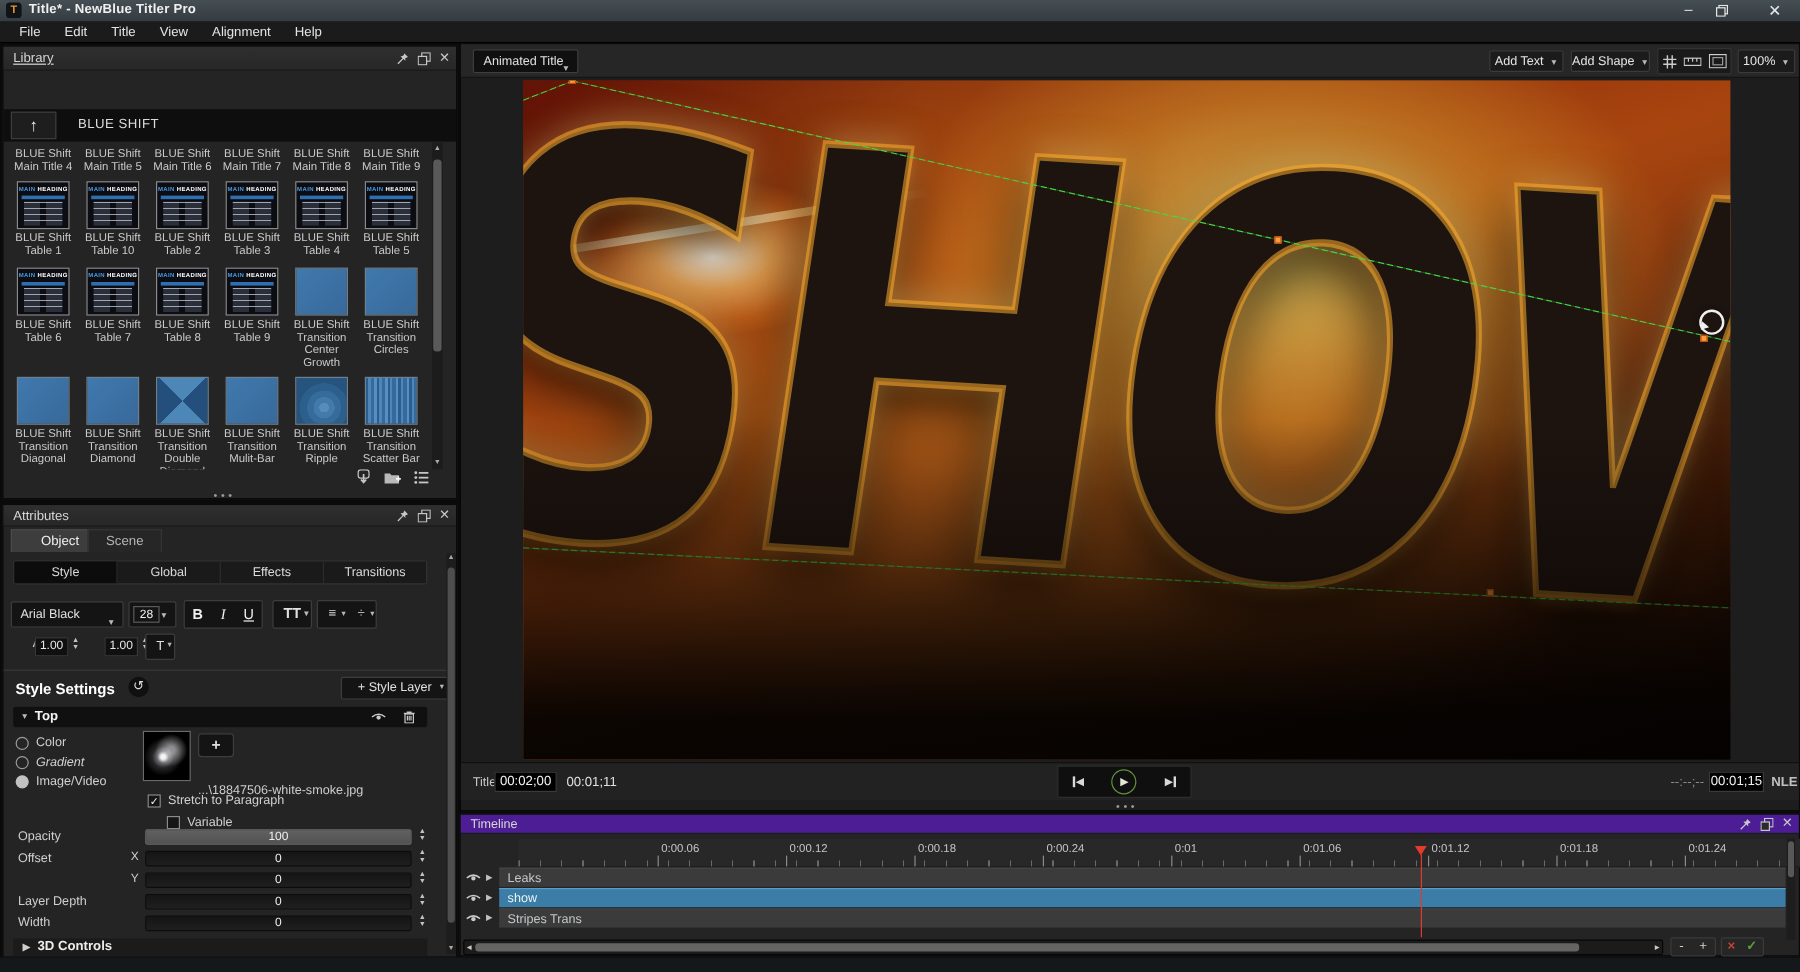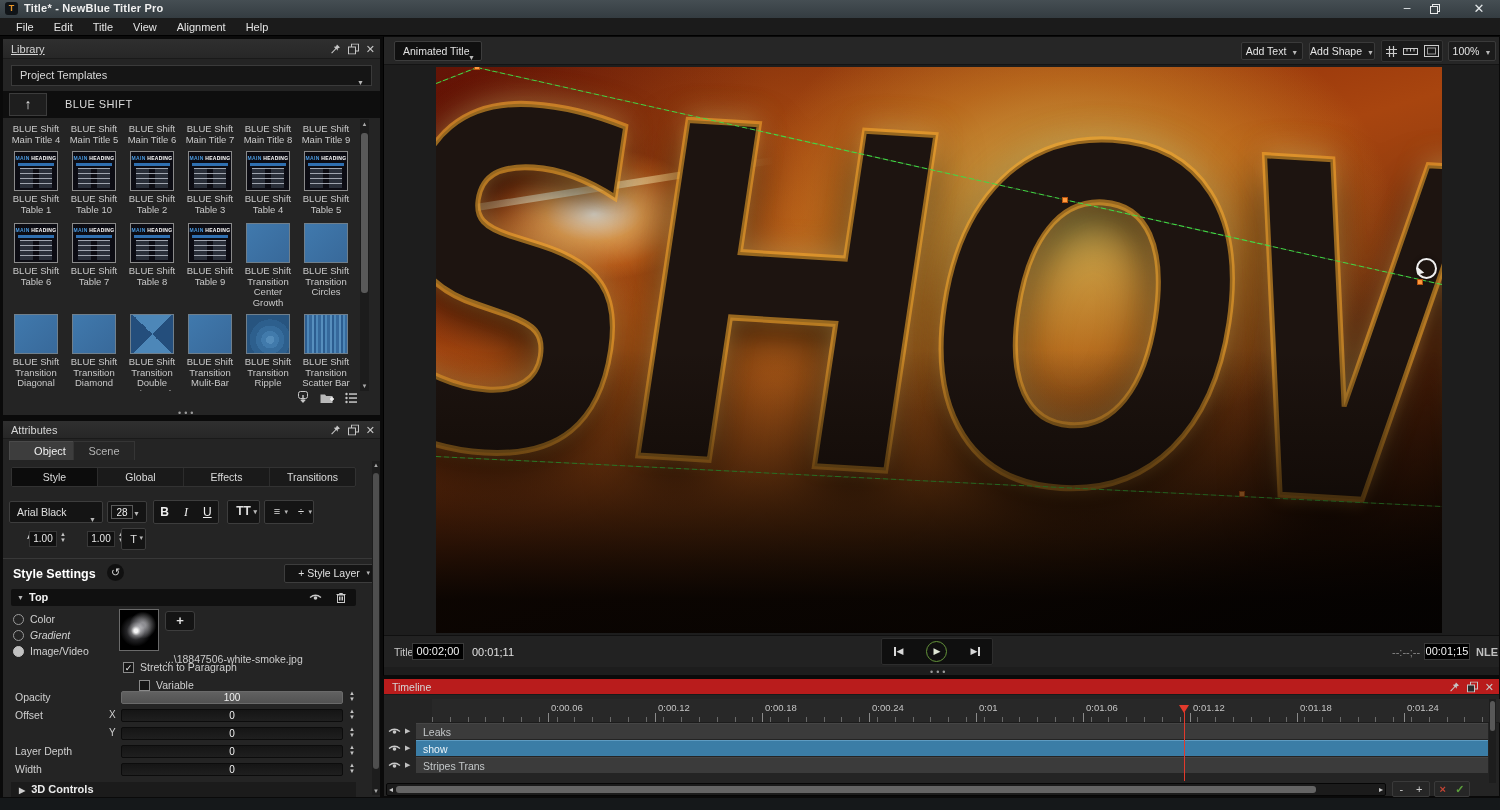--- a/index.html
+++ b/index.html
@@ -186,21 +186,21 @@
   .skip .bar { width:2px; height:9px; background:#d8d8d8; }
   .skip .tri { font-size:9px; line-height:9px; }
   #play-btn { width:21px; height:21px; border:1.5px solid #64933a; border-radius:50%; color:#dfe7d5;
     font-size:9px; text-align:center; line-height:19px; }
   #time-dash { position:absolute; left:1008px; top:10px; color:#8a8a8a; font-size:11px; }
   #time-c { left:1040px; top:7px; width:46px; }
   #nle { position:absolute; left:1092px; top:10px; color:#c0c0c0; font-size:11px; font-weight:bold; }
 
   
   #timeline { left:383px; top:678px; width:1117px; height:119px; }
-  #timeline .panel-head { height:16px; line-height:16px; font-size:10.5px; background:#b91c1c; }
+  #timeline .panel-head { height:16px; line-height:16px; font-size:10.5px; background:#4c1d95; }
   #ruler { position:absolute; left:48px; top:20px; width:1072px; height:24px; background:#282828; border-bottom:1px solid #1c1c1c; }
   #ruler .minor { position:absolute; left:0; bottom:0; width:100%; height:5px;
     background:repeating-linear-gradient(90deg,#696969 0 1px, transparent 1px 17.8px); }
   .ruler-tick { position:absolute; bottom:0; width:1px; height:9px; background:#8a8a8a; }
   .ruler-label { position:absolute; top:3px; color:#c4c4c4; font-size:9.5px; }
   #track-heads { position:absolute; left:0; top:44px; width:31px; }
   .thead-row { height:16px; margin-bottom:1px; display:flex; align-items:center; gap:4px; padding-left:4px; }
   .expander { color:#c0c0c0; font-size:7px; }
   #tracks { position:absolute; left:32px; top:44px; width:1072px; }
   .track { height:16px; margin-bottom:1px; background:#3b3b3b; color:#c3c7c9; font-size:10.5px;
@@ -258,24 +258,20 @@
     <span class="ph-icons">
       <svg width="11" height="11" viewBox="0 0 11 11">
           <path d="M7 1l3 3-2.3 1 .2 2.2L6.2 5.6 2 10l-.8-.8L5.4 5 3.8 3.3 6 3z" fill="#c6c6c6"></path>
         </svg>
       <svg width="11" height="11" viewBox="0 0 11 11">
           <rect x="3.5" y="0.5" width="7" height="7" fill="none" stroke="#c6c6c6"></rect>
           <rect x="0.5" y="3.5" width="7" height="7" fill="#2b2b2b" stroke="#c6c6c6"></rect>
         </svg>
       <span class="x">✕</span>
     </span>
-  </div>
-  <div id="lib-cat">
-    <span>Project Templates</span>
-    <span class="caret">▼</span>
   </div>
   <div id="lib-bread">
     <div id="lib-up">↑</div>
     <div id="lib-bread-label">BLUE SHIFT</div>
   </div>
   <div id="lib-grid">
       <div class="grid-row" style="margin-top: 2px;">
         <div class="grid-cell">
           <div class="cell-label">BLUE Shift
 Main Title 4</div>

